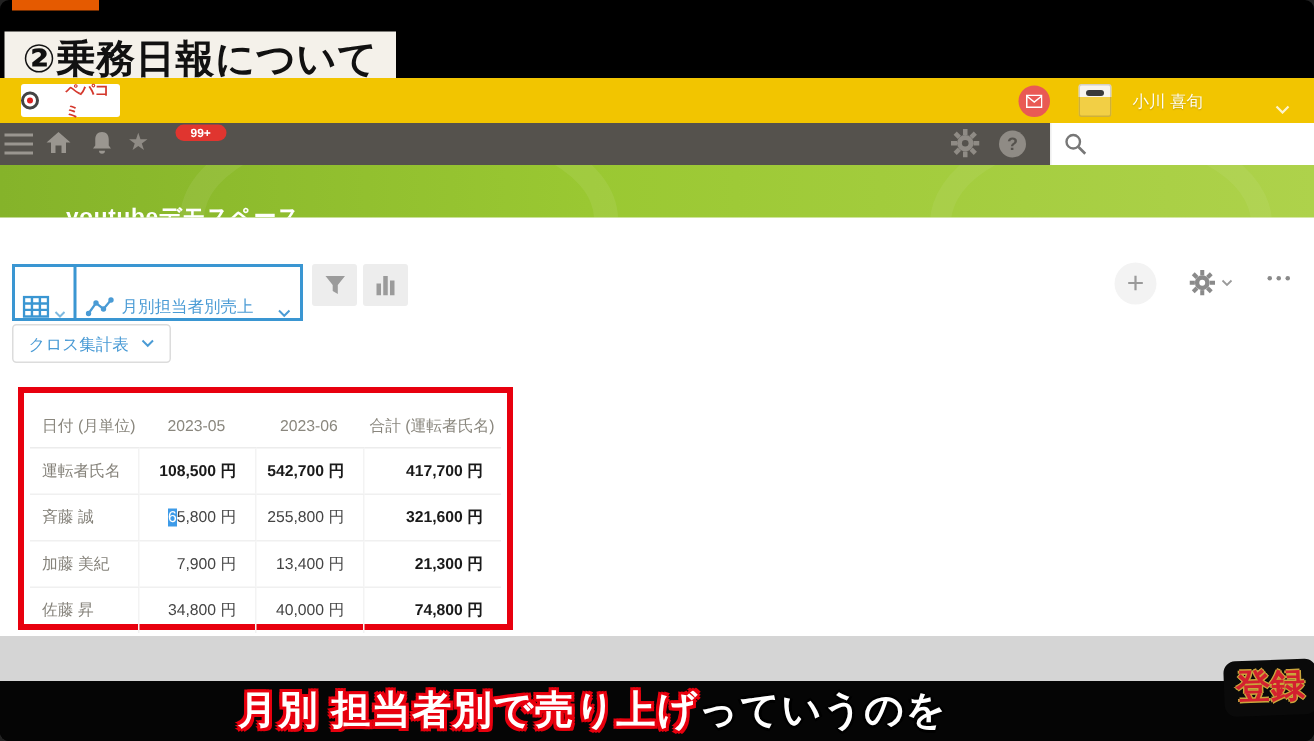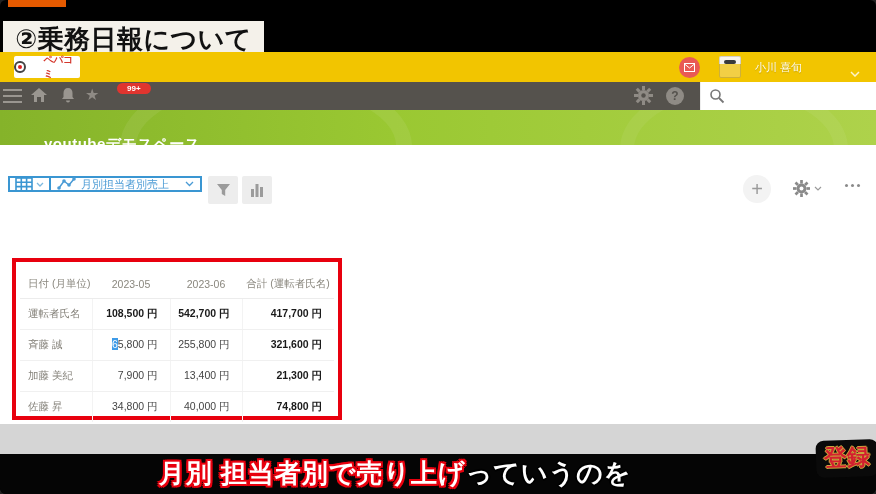--- a/index.html
+++ b/index.html
@@ -53,21 +53,21 @@
   
   .crumbs{position:absolute;left:0;top:93px;width:876px;height:23px;background:#fff;border-bottom:1px solid #ececec;
           display:flex;align-items:center;font-size:11px;}
   .crumbs .sep{color:#ccc;margin:0 10px;font-size:10px;}
   .crumbs a{color:#5b9bd1;text-decoration:none;}
   .crumb-home{margin-left:10px;display:flex;}
   .pin{position:absolute;right:10px;top:4px;}
   
   .content{position:absolute;left:0;top:116px;width:876px;height:256px;background:#fff;}
   .segbar{position:absolute;left:8px;top:8px;height:28px;display:flex;}
-  .seg{border:2px solid #3a96d2;background:#fff;display:flex;align-items:center;box-sizing:border-box;height:16px;}
+  .seg{border:2px solid #3a96d2;background:#fff;display:flex;align-items:flex-end;box-sizing:border-box;height:38px;}
   .seg.first{width:42px;justify-content:center;gap:3px;border-right-width:1px;}
   .seg.view{width:152px;border-left-width:1px;padding:0 6px;gap:5px;}
   .seg.view .vname{font-size:11px;color:#4a9bd5;flex:1;white-space:nowrap;overflow:hidden;}
   .toolbtn{width:30px;height:28px;background:#ededed;border-radius:2px;display:flex;align-items:center;justify-content:center;}
   .toolbtn.f{position:absolute;left:208px;top:8px;}
   .toolbtn.b{position:absolute;left:242px;top:8px;}
   .plus-circle{position:absolute;left:743px;top:7px;width:28px;height:28px;border-radius:50%;background:#f3f3f3;
                color:#9a9a9a;font-size:20px;font-weight:300;display:flex;align-items:center;justify-content:center;line-height:1;}
   .gear-group{position:absolute;left:793px;top:12px;display:flex;align-items:center;gap:4px;}
   .dots{position:absolute;left:845px;top:16px;display:flex;gap:3px;}
@@ -250,20 +250,26 @@
         <svg width="8" height="5" viewBox="0 0 8 5">
             <polyline points="1,1 4,4 7,1" fill="none" stroke="#9a9a9a" stroke-width="1.2"></polyline>
           </svg>
       </div>
       <div class="dots">
           <i></i>
           <i></i>
           <i></i>
         </div>
 
+      <div class="crossbtn">
+        <span>クロス集計表</span>
+        <svg width="9" height="6" viewBox="0 0 9 6">
+            <polyline points="1,1 4.5,4.5 8,1" fill="none" stroke="#4a9bd5" stroke-width="1.3"></polyline>
+          </svg>
+      </div>
 
       <div class="redframe">
         <table class="cross">
           <colgroup>
               <col class="c0">
               <col class="c1">
               <col class="c2">
               <col class="c3">
             </colgroup>
           <thead>

